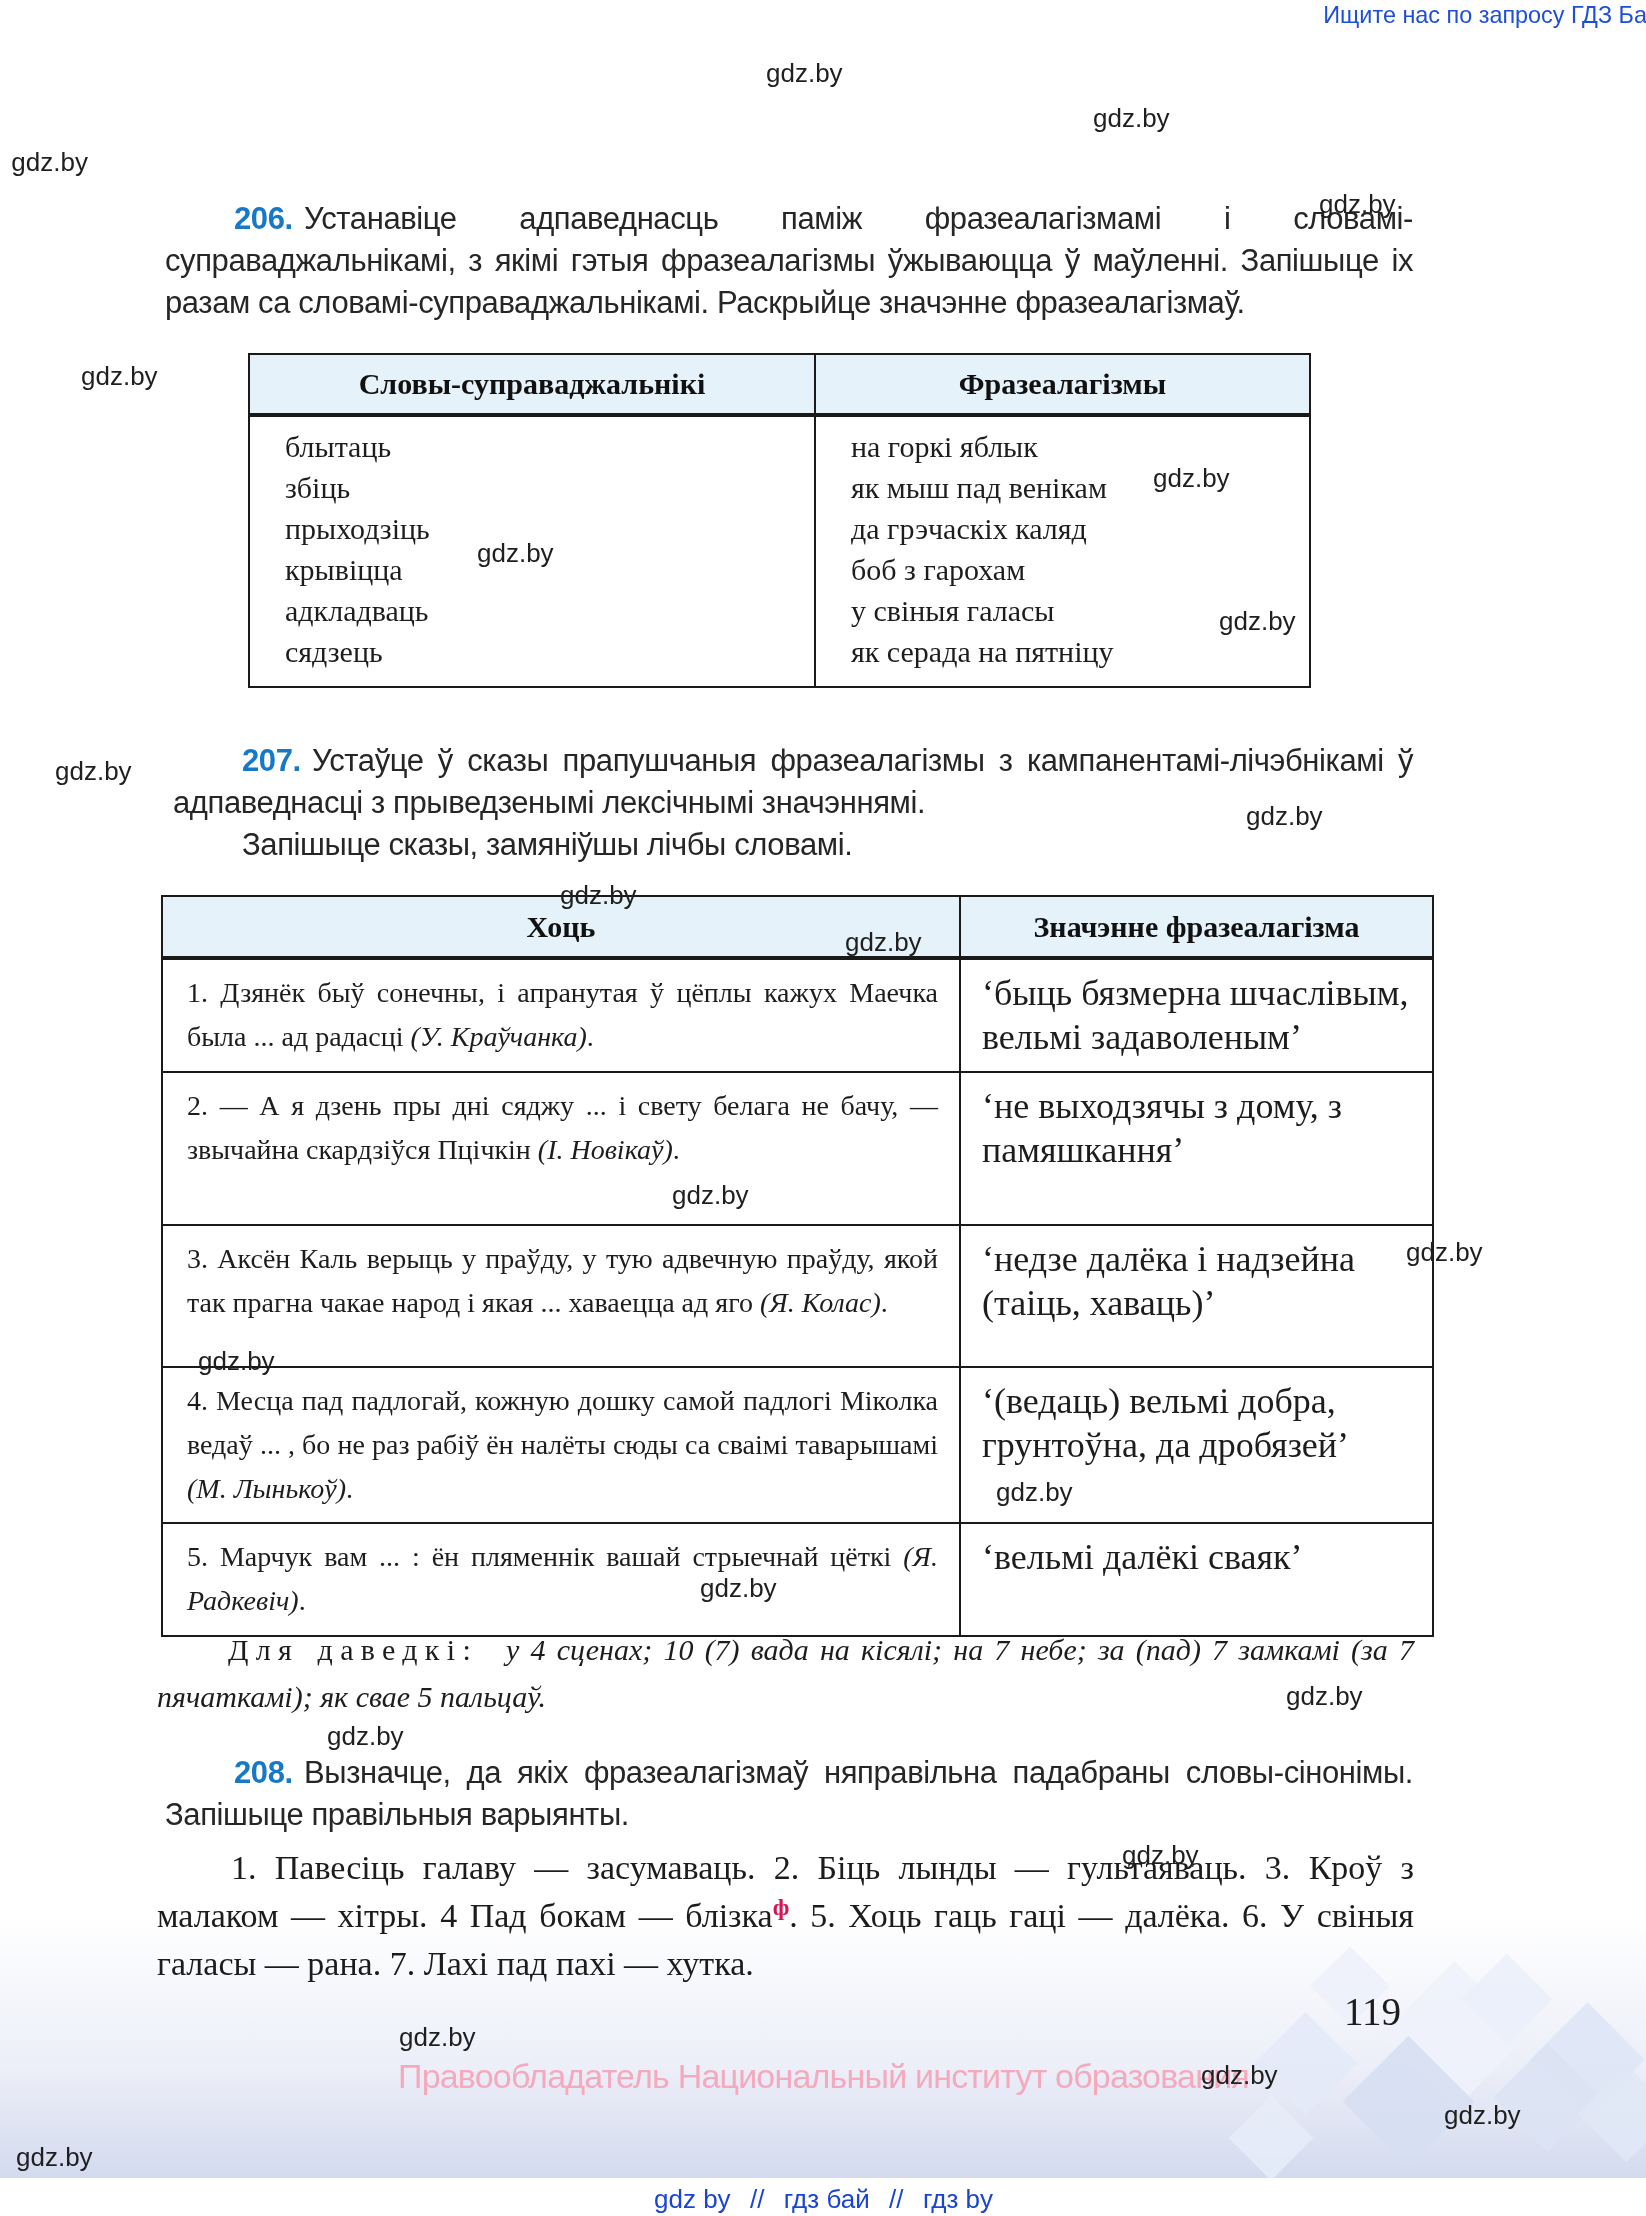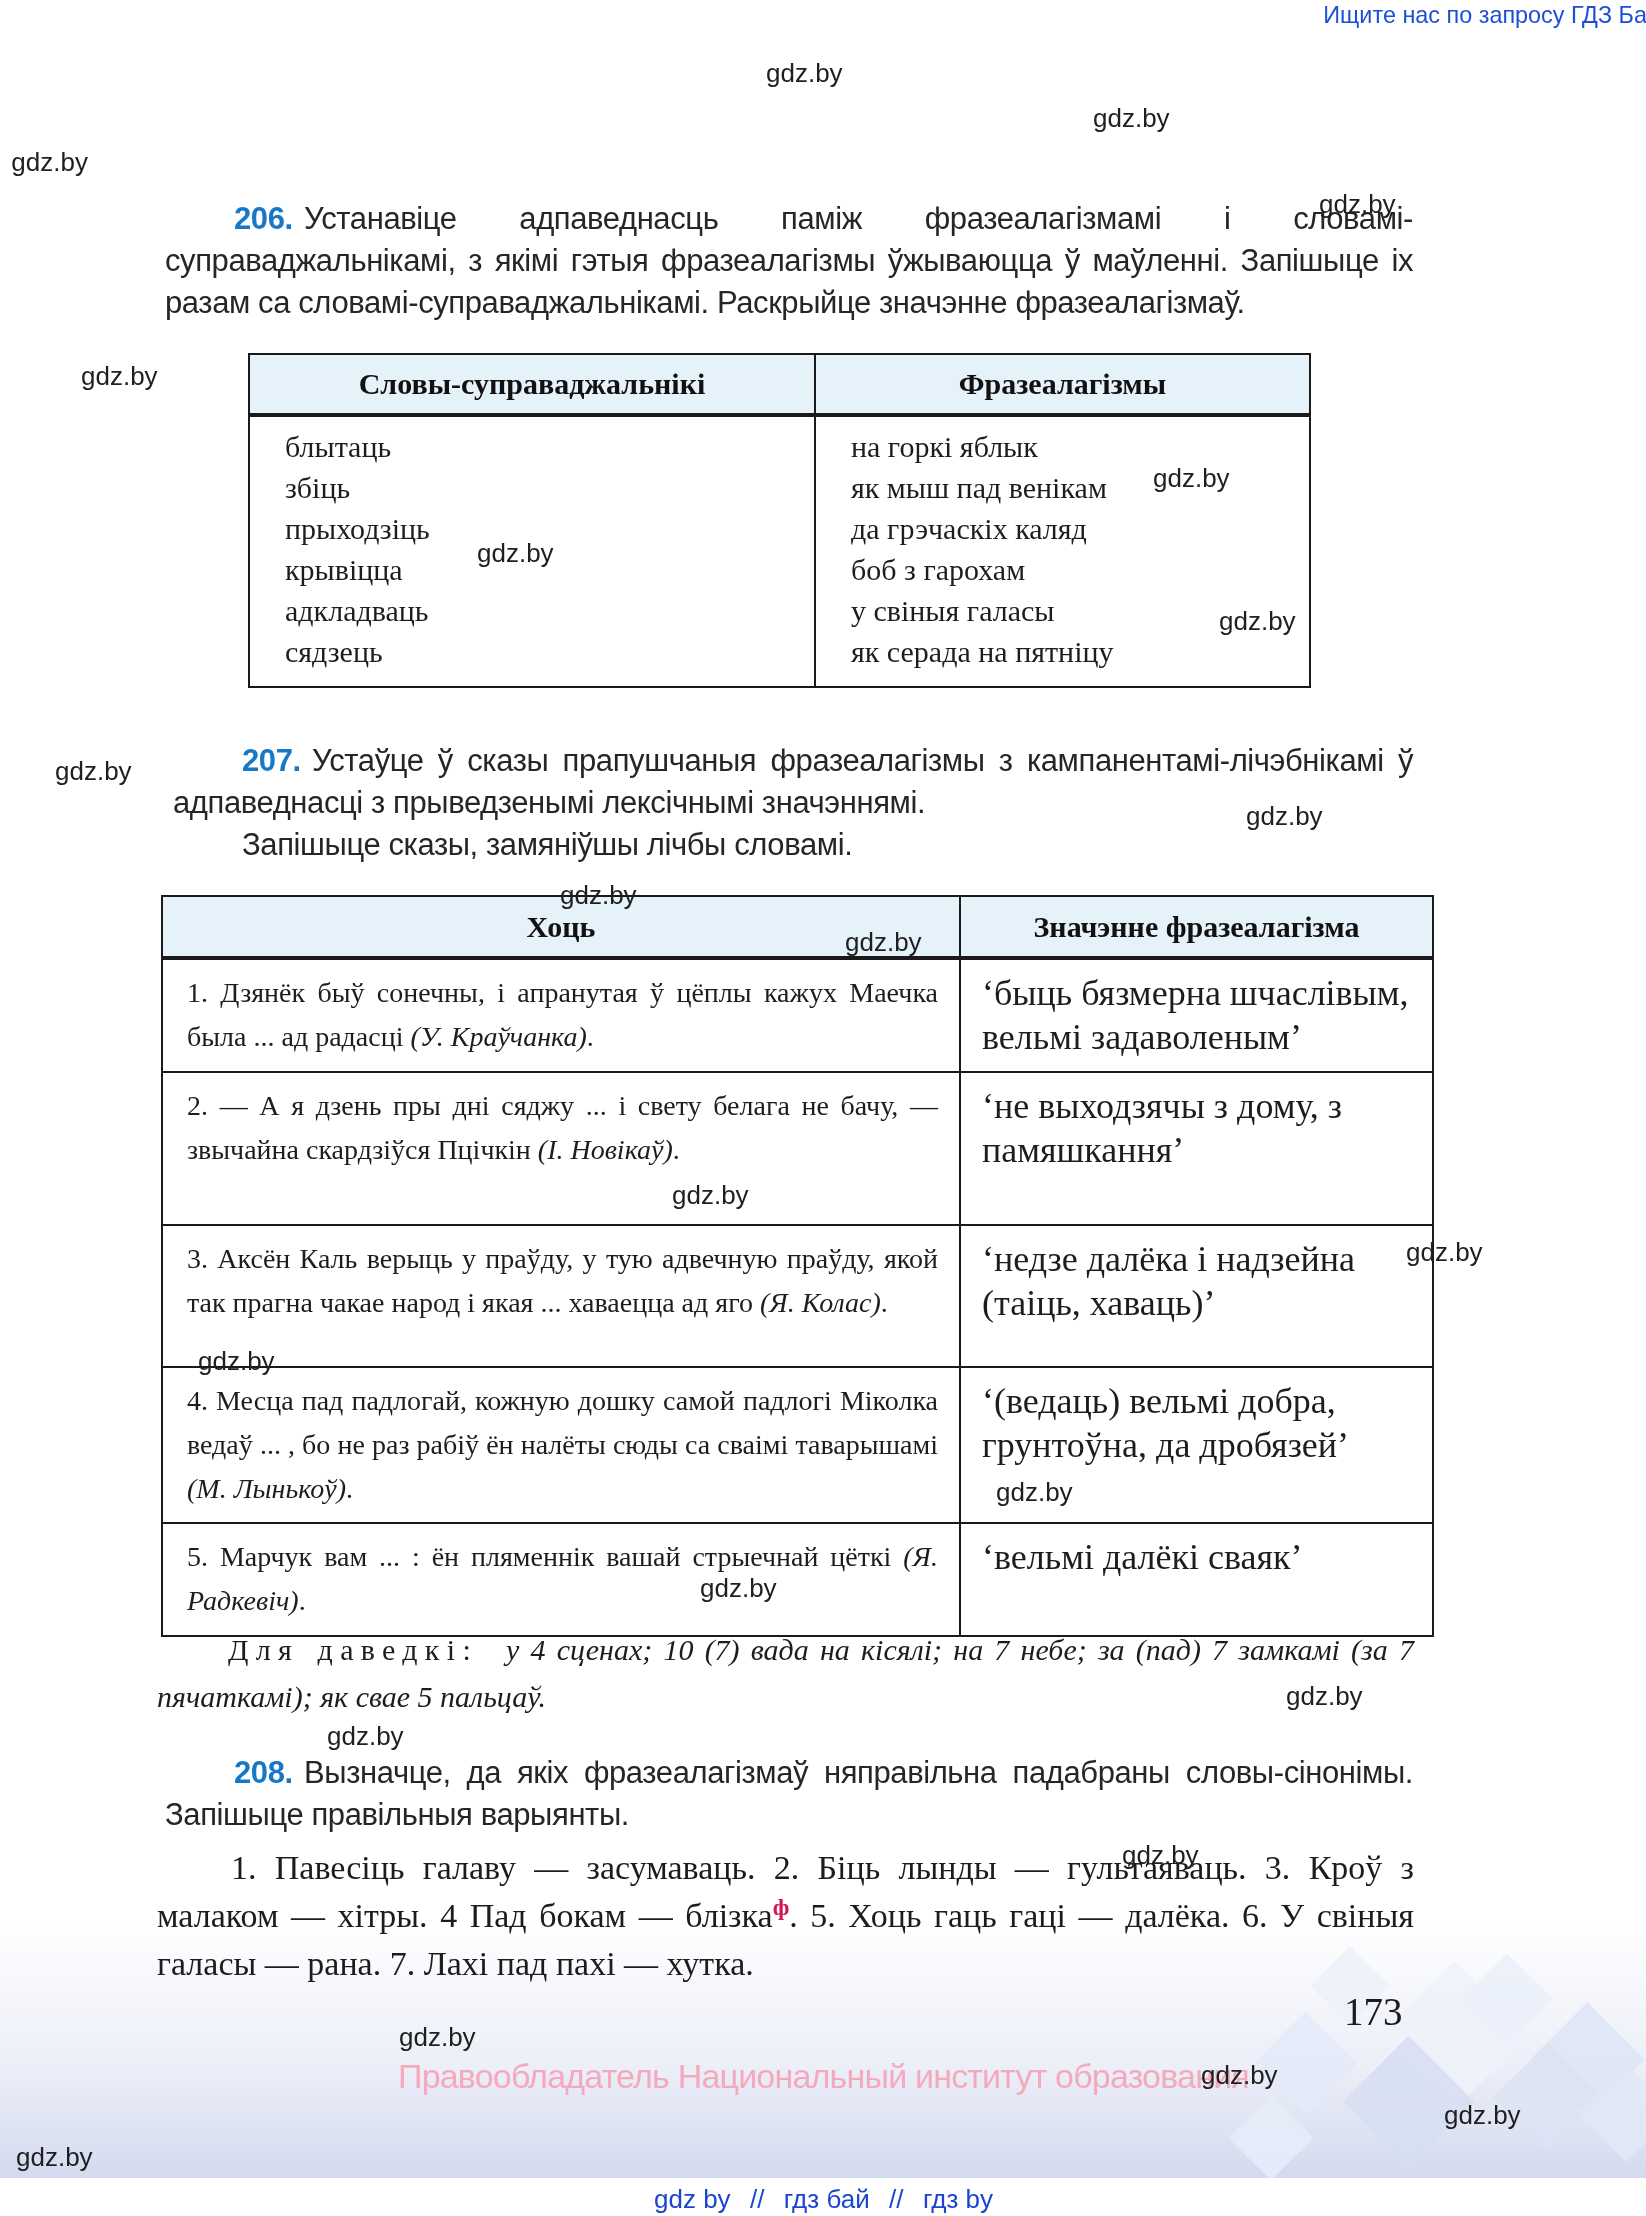--- a/index.html
+++ b/index.html
@@ -170,21 +170,21 @@
   </div>
 
   <div class="sans" id="p208">
     <span class="exnum">208.</span><span>Вызначце, да якіх фразеалагізмаў няправільна падабраны словы-сінонімы. Запішыце правільныя варыянты.</span>
   </div>
 
   <div id="p208body">
     <span>1. Павесіць галаву — засумаваць. 2. Біць лынды — гультаяваць. 3. Кроў з малаком — хітры. 4 Пад бокам — блізка</span><sup class="fnote">ф</sup><span>. 5. Хоць гаць гаці — далёка. 6. У свіныя галасы — рана. 7. Лахі пад пахі — хутка.</span>
   </div>
 
-  <div class="pagenum">173</div>
+  <div class="pagenum">119</div>
 
   <div class="copyright">Правообладатель Национальный институт образования</div>
 
   <div class="bottombar">
     <span class="blink">gdz by</span><span class="bsep">//</span><span class="blink">гдз бай</span><span class="bsep">//</span><span class="blink">гдз by</span>
   </div>
 
   <div id="watermarks">
       <div class="wm" style="left: 766px; top: 58px;">gdz.by</div>
       <div class="wm" style="left: 1093px; top: 103px;">gdz.by</div>

